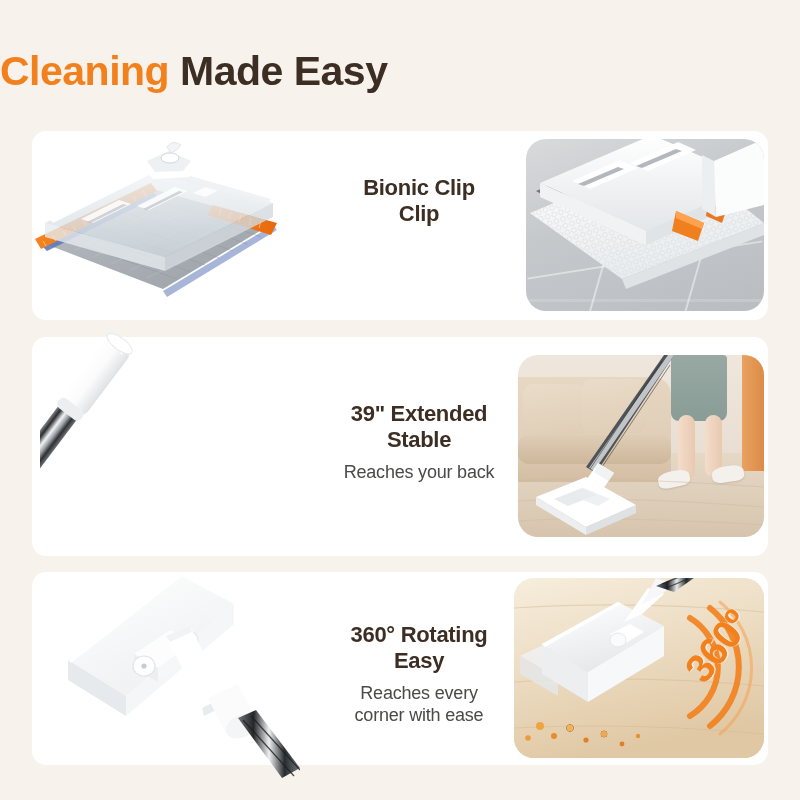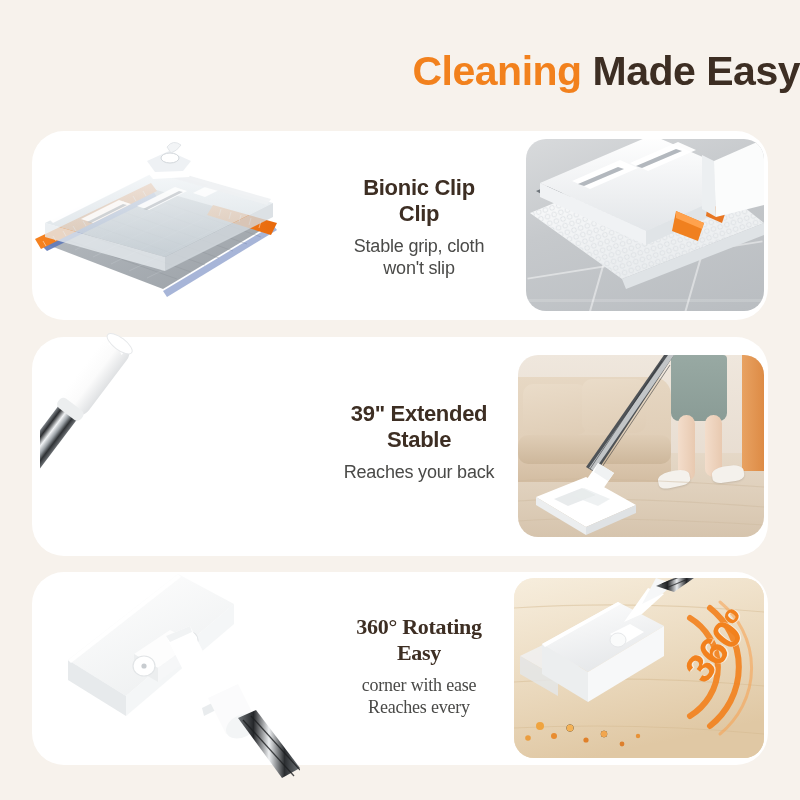--- a/index.html
+++ b/index.html
@@ -7,32 +7,32 @@
     width: 800px; height: 800px;
     background: #f7f2ec;
     font-family: "Liberation Sans", sans-serif;
     overflow: hidden;
   }
   .page { position: relative; width: 800px; height: 800px; background: #f7f2ec; }
 
   
   .heading {
     position: absolute; top: 48px; left: 0; width: 800px;
-    text-align: right;
+    text-align: left;
     font-size: 41px; font-weight: 700; letter-spacing: -0.5px;
     white-space: nowrap;
   }
   .heading .hl { color: #f2811d; }
   .heading .hd { color: #3d2e23; }
 
   
   .card {
     position: absolute; left: 32px; width: 736px;
     background: #ffffff;
-    border-radius: 32px;
+    border-radius: 14px;
   }
   #card-1 { top: 131px; height: 189px; }
   #card-2 { top: 337px; height: 219px; }
   #card-3 { top: 572px; height: 193px; }
 
   .card-inner { position: relative; width: 100%; height: 100%; }
 
   
   .text-block {
     position: absolute; left: 262px; width: 250px;
@@ -41,21 +41,21 @@
   .feat-title {
     color: #3d2e23; font-weight: 700; font-size: 22px; line-height: 1.18;
     letter-spacing: -0.3px;
   }
   .feat-sub {
     color: #4a4a48; font-weight: 400; font-size: 18px; line-height: 1.25;
     margin-top: 8px; letter-spacing: -0.2px;
   }
   #card-1 .text-block { top: 44px; }
   #card-2 .text-block { top: 64px; }
-  #card-3 .text-block { top: 42px; font-family: Liberation Serif, serif; }
+  #card-3 .text-block { top: 50px; }
 
   
   .photo {
     position: absolute; border-radius: 20px; overflow: hidden;
   }
   #photo-1 { left: 494px; top: 8px;  width: 238px; height: 172px; }
   #photo-2 { left: 486px; top: 18px; width: 246px; height: 182px; }
   #photo-3 { left: 482px; top: 6px;  width: 250px; height: 180px; }
 
   
@@ -205,24 +205,20 @@
         <path d="M120 34 L142 24 L164 34 L156 44 L128 45 Z" fill="#eef1f4"></path>
         <ellipse cx="143" cy="31" rx="9" ry="5" fill="#ffffff" stroke="#d2d7db" stroke-width="1"></ellipse>
         <path d="M140 20 Q146 12 154 18 Q150 24 144 26 Z" fill="#f2f4f6" stroke="#dde1e4" stroke-width=".8"></path>
       </svg>
 
       <div class="text-block">
         <div class="feat-title">
           <div>Bionic Clip</div>
           <div>Clip</div>
         </div>
-        <div class="feat-sub">
-          <div>Stable grip, cloth</div>
-          <div>won't slip</div>
-        </div>
       </div>
 
       <div class="photo" id="photo-1">
         <div class="p1-bg"></div>
 
         <div class="p1-floor-line" style="left:0;top:70%;width:100%;height:2px;transform:rotate(-9deg)"></div>
         <div class="p1-floor-line" style="left:30%;top:64%;width:2px;height:40%;transform:rotate(16deg)"></div>
         <div class="p1-floor-line" style="left:70%;top:60%;width:2px;height:46%;transform:rotate(16deg)"></div>
         <div class="p1-floor-line" style="left:0;bottom:5%;width:100%;height:3px;opacity:.35"></div>
 
@@ -408,22 +404,22 @@
             <path d="M213 148 L262 202"></path>
         </g>
       </svg>
 
       <div class="text-block">
         <div class="feat-title">
           <div>360° Rotating</div>
           <div>Easy</div>
         </div>
         <div class="feat-sub">
+          <div>Reaches every</div>
           <div>corner with ease</div>
-          <div>Reaches every</div>
         </div>
       </div>
 
       <div class="photo" id="photo-3">
         <div class="p3-bg"></div>
         <svg viewBox="0 0 250 180" style="position:absolute;inset:0;width:100%;height:100%">
           <defs>
             <linearGradient id="wood3" x1="0" y1="0" x2="0.3" y2="1">
               <stop offset="0" stop-color="#f7eeddc0"></stop>
                 <stop offset="1" stop-color="#e0c8a4"></stop>

